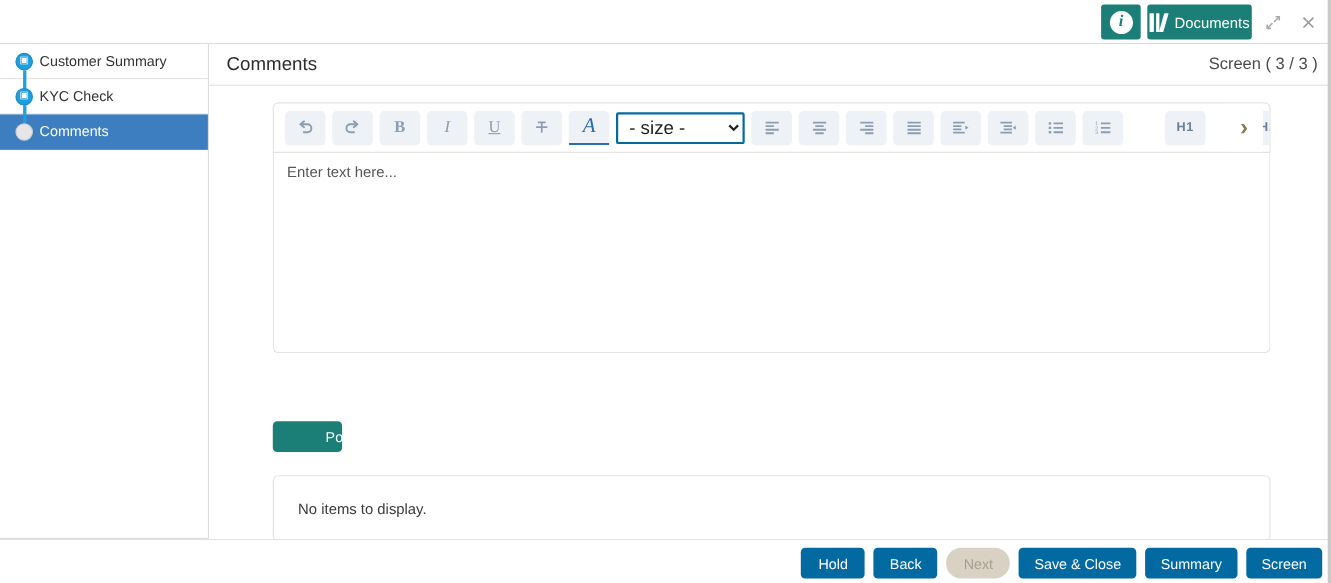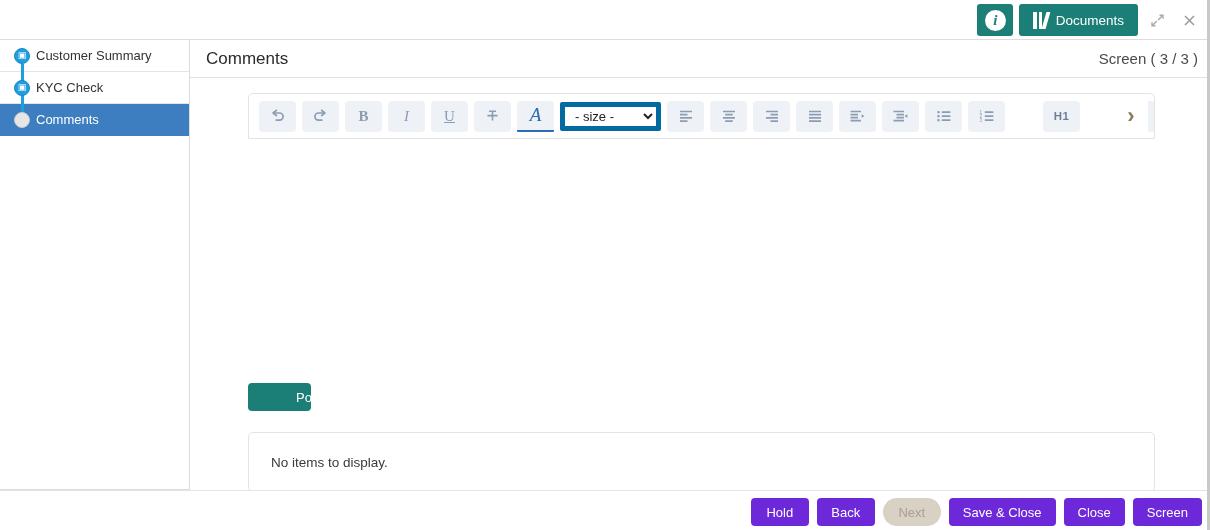--- a/index.html
+++ b/index.html
@@ -27,21 +27,21 @@
     position: absolute; right: 8px; top: 4px;
     display: flex; align-items: center; gap: 6px;
   }
   .tealbtn {
     background: #1b7f78;
     color: #ffffff;
     border: none;
     border-radius: 3px;
     height: 32px;
     display: flex; align-items: center;
-    padding: 0 14px;
+    padding: 0 2px;
     cursor: pointer;
     font-size: 13.5px;
   }
   .info-btn { width: 36px; justify-content: center; padding: 0; }
   .info-circle {
     width: 21px; height: 21px; border-radius: 50%;
     background: #ffffff; color: #1b7f78;
     display: flex; align-items: center; justify-content: center;
     font-family: "Liberation Serif", serif;
     font-weight: bold; font-size: 15px; font-style: italic;
@@ -180,25 +180,25 @@
     color: #2a6cb5; font-size: 19px; font-style: italic;
     font-family: "Liberation Serif", serif;
     border-bottom: 2px solid #2a6cb5;
     border-radius: 4px 4px 1px 1px;
     height: 31px;
   }
   .tb.head { font-family: "Liberation Sans", sans-serif; font-size: 11.5px; font-weight: bold; color: #6b7f99; letter-spacing: .5px; margin-left: 32px; }
   .tb svg { display: block; }
   .size-select {
     flex: 0 0 auto;
-    width: 101px; height: 29px;
-    border: 5px solid #0369a1;
+    width: 117px; height: 29px;
+    border: 2px solid #0369a1;
     border-radius: 2px;
     background: #ffffff;
-    font-size: 13px;
+    font-size: 17px;
     color: #222;
     padding: 0 4px 0 6px;
     font-family: "Liberation Sans", sans-serif;
     cursor: pointer;
   }
   .tb-more {
     position: absolute; right: 6px; top: 0; bottom: 0;
     width: 34px;
     background: #ffffff;
     display: flex; align-items: center; justify-content: center;
@@ -253,21 +253,21 @@
     border-top: 1px solid #e4e4e4;
   }
   .footer-btns {
     position: absolute; right: 8px; top: 7px;
     display: flex; gap: 8px;
   }
   .fbtn {
     height: 28px;
     min-width: 58px;
     padding: 0 14px;
-    background: #6d28d9;
+    background: #0369a1;
     color: #ffffff;
     border: none; border-radius: 4px;
     font-size: 13px; cursor: pointer;
     font-family: "Liberation Sans", sans-serif;
   }
   .fbtn.disabled {
     background: #d9d2c4;
     color: #a99f90;
     cursor: default;
     border-radius: 14px;
@@ -491,36 +491,37 @@
             </g>
           </svg>
         </button>
 
         <button class="tb head">H1</button>
         <button class="tb head">H2</button>
 
         <div class="tb-more">›</div>
       </div>
 
+      <div class="textarea">Enter text here...</div>
     </div>
 
     <button class="post-btn">Post</button>
 
     <div class="empty-box">
       <span>No items to display.</span>
     </div>
 
     <div class="sep-line"></div>
   </div>
 
   <div class="footer">
     <div class="footer-btns">
       <button class="fbtn">Hold</button>
       <button class="fbtn">Back</button>
       <button class="fbtn disabled">Next</button>
       <button class="fbtn">Save &amp; Close</button>
-      <button class="fbtn">Close</button>
+      <button class="fbtn">Summary</button>
       <button class="fbtn">Screen</button>
     </div>
   </div>
 
   <div class="right-edge"></div>
 </div>
 
 </body></html>

